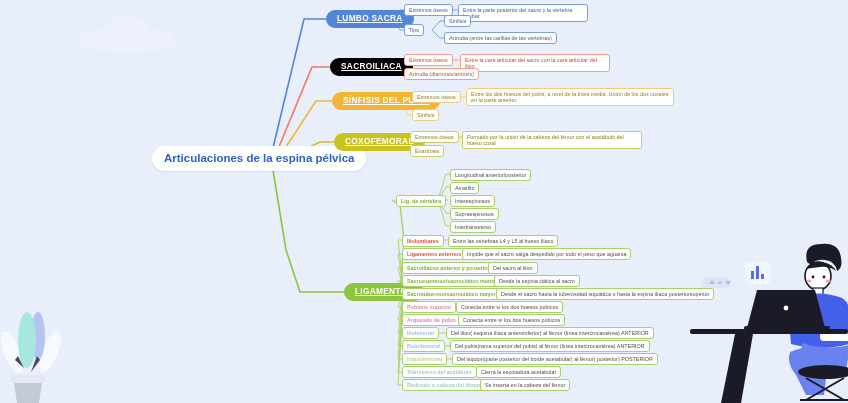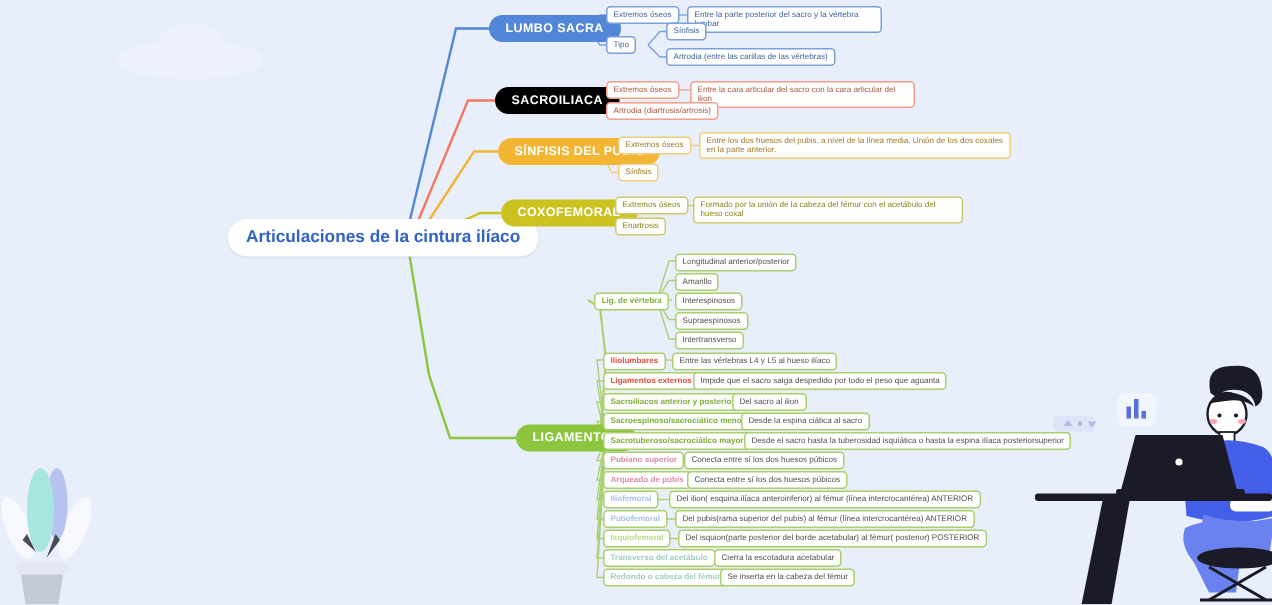--- a/index.html
+++ b/index.html
@@ -44,20 +44,21 @@
 
   
   .pill {
     color: #ffffff;
     font-size: 8.3px;
     font-weight: bold;
     letter-spacing: .3px;
     border-radius: 11px;
     padding: 4px 11px;
     text-align: left;
+    text-decoration: underline;
   }
   .pill-blue   { background: #5186d8; }
   .pill-red    { background: #000000; }
   .pill-orange { background: #f2b634; }
   .pill-olive  { background: #cbc220; }
   .pill-green  { background: #8cc63f; }
 
   
   .box {
     background: #ffffff;
@@ -238,21 +239,21 @@
       <path d="M446 307 L456 307" stroke="#a9cf6e"></path>
       <path d="M448 320 L458 320" stroke="#a9cf6e"></path>
       <path d="M436 333 L446 333" stroke="#a9cf6e"></path>
       <path d="M440 346 L450 346" stroke="#a9cf6e"></path>
       <path d="M442 359 L452 359" stroke="#a9cf6e"></path>
       <path d="M466 372 L476 372" stroke="#a9cf6e"></path>
       <path d="M470 385 L480 385" stroke="#a9cf6e"></path>
     </g>
   </svg>
 
-  <div class="node root" style="left:152px; top:146px;">Articulaciones de la cintura ilíaco</div>
+  <div class="node root" style="left:152px; top:146px;">Articulaciones de la espina pélvica</div>
 
   <div class="node pill pill-blue" style="left:326px; top:10px;">LUMBO SACRA</div>
   <div class="node pill pill-red" style="left:330px; top:58px;">SACROILIACA</div>
   <div class="node pill pill-orange" style="left:332px; top:92px;">SÍNFISIS DEL PUBIS</div>
   <div class="node pill pill-olive" style="left:334px; top:133px;">COXOFEMORAL</div>
   <div class="node pill pill-green" style="left:344px; top:283px;">LIGAMENTOS</div>
 
   <div class="node box b-blue" style="left:404px; top:4px;">Extremos óseos</div>
   <div class="node box b-blue" style="left:458px; top:4px; max-width:130px;">Entre la parte posterior del sacro y la vértebra lumbar</div>
   <div class="node box b-blue" style="left:404px; top:24px;">Tipo</div>

